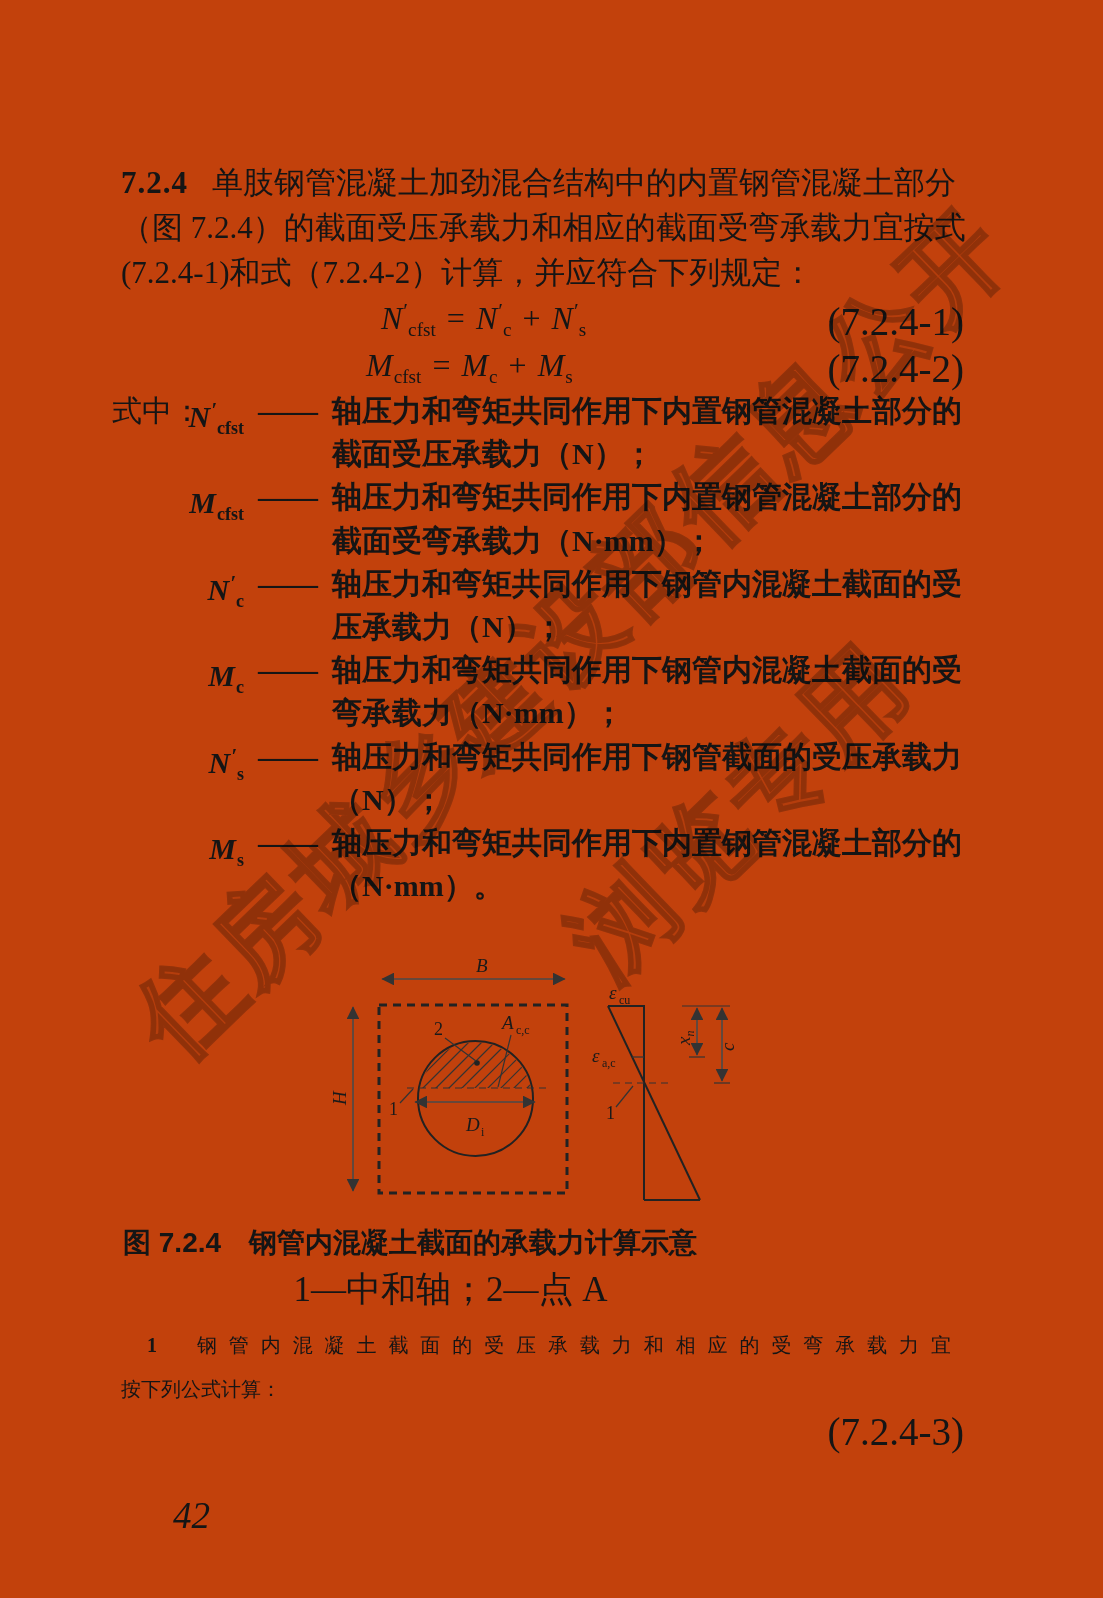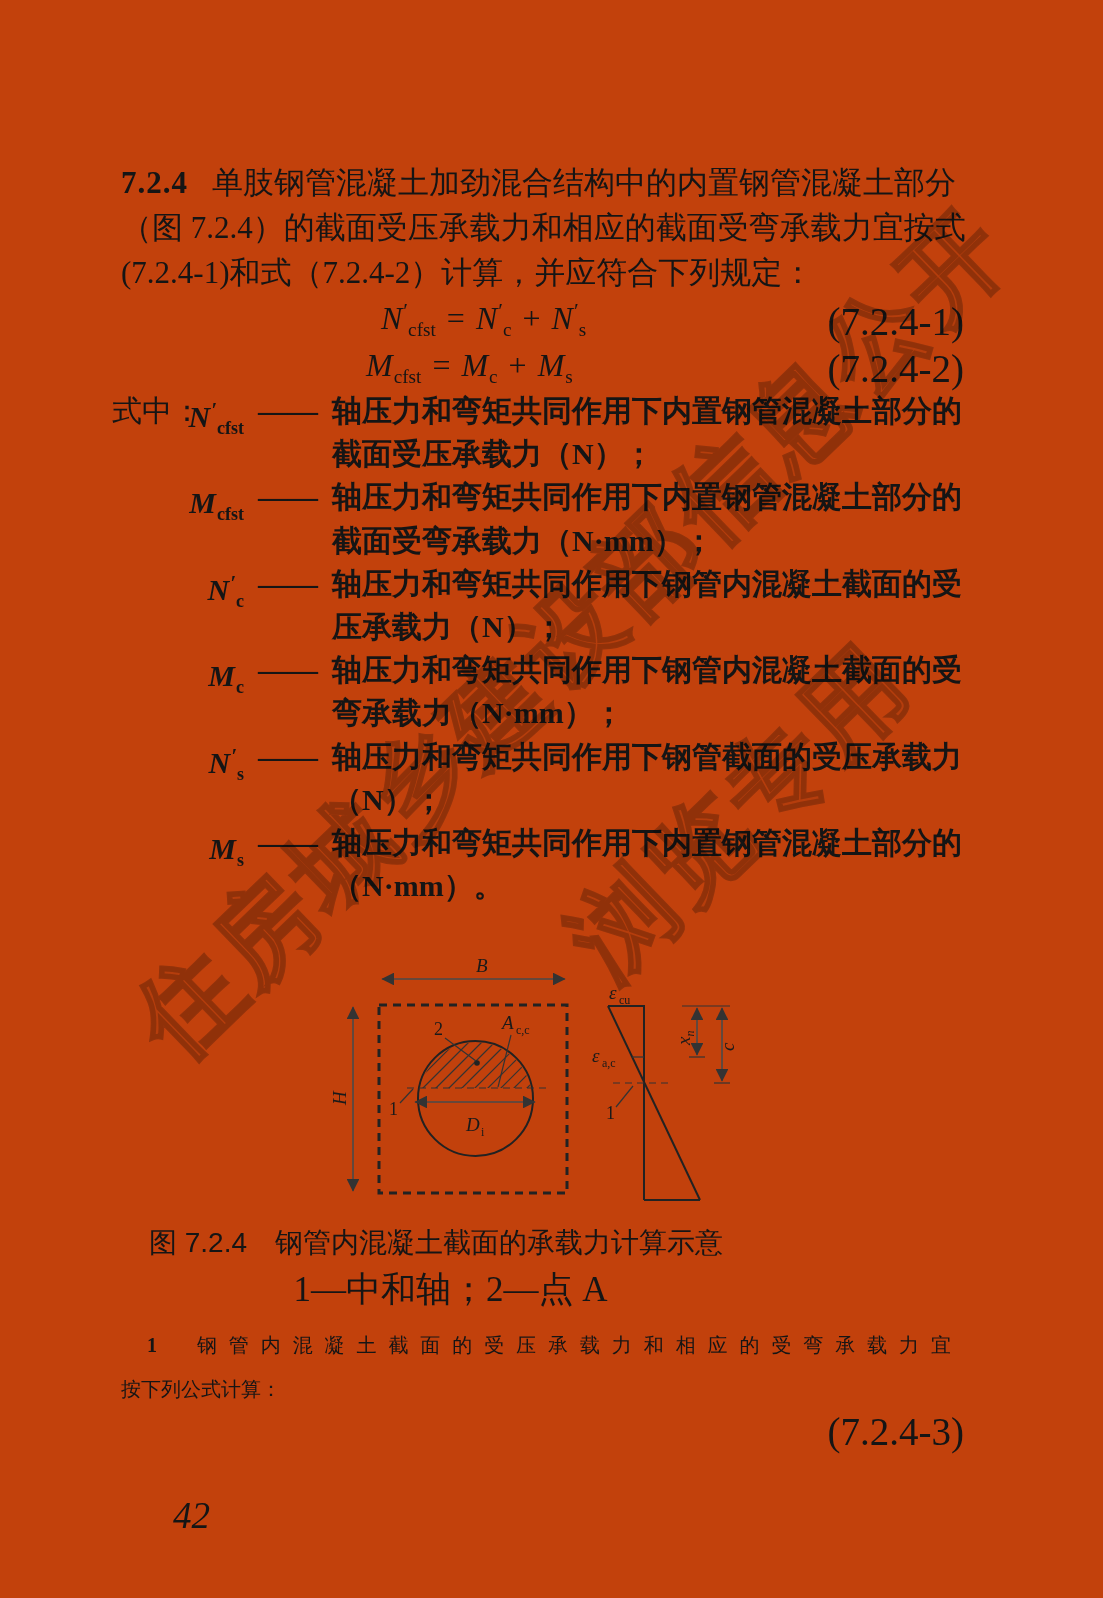--- a/index.html
+++ b/index.html
@@ -51,22 +51,22 @@
   .fig .nax  { stroke:#333; stroke-width:1.2; fill:none; stroke-dasharray:7 5; }
   .fig .dim  { stroke:#4a4a4a; stroke-width:1.6; fill:none; }
   .fig .thin { stroke:#333; stroke-width:1.2; fill:none; }
   .fig .hat  { stroke:#333; stroke-width:1.2; }
   .fig text  { font-family:"Liberation Serif","DejaVu Serif",serif; font-size:19px; fill:#1a1a1a; }
   .fig .it   { font-style:italic; }
   .fig .sublab { font-size:12px; font-style:normal; }
   .fig .subts  { font-size:12px; }
   .fig .num  { font-size:18px; }
   
-  .caption { position:absolute; left:123px; top:1224px; width:600px; text-align:right;
-             font-family:"Liberation Sans","DejaVu Sans",sans-serif; font-weight:400;
+  .caption { position:absolute; left:123px; top:1224px; width:600px; text-align:left;
+             font-family:"Liberation Sans","DejaVu Sans",sans-serif; font-weight:700;
              font-size:28px; z-index:2; }
   .legend  { position:absolute; left:123px; top:1266px; width:655px; text-align:center;
              font-size:35px; z-index:2; }
   
   .item1 { position:absolute; left:121px; top:1323px; width:830px; font-size:20px; line-height:44px; z-index:2; }
   .inum { font-weight:bold; padding-left:26px; }
   .igap { display:inline-block; width:28px; }
   
   .pageno { position:absolute; left:173px; top:1494px; font-size:37px; font-style:italic; z-index:2; }
 </style>

